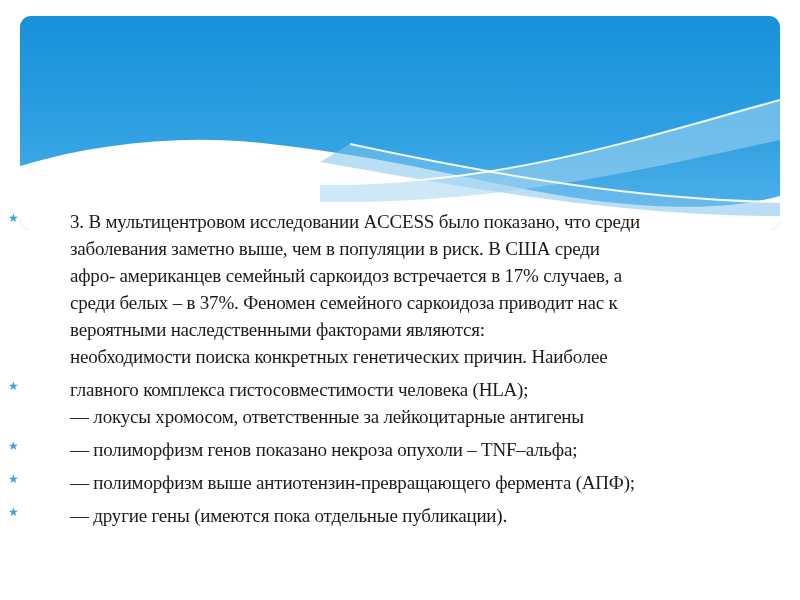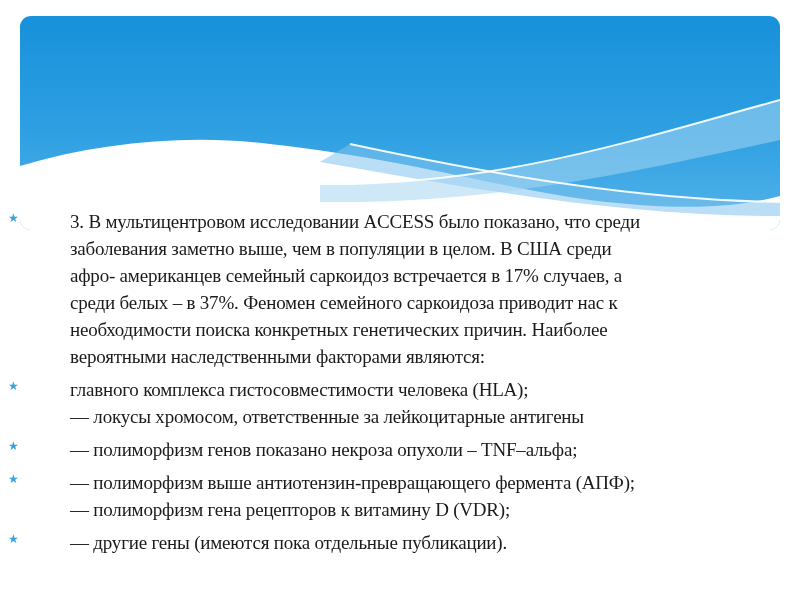--- a/index.html
+++ b/index.html
@@ -85,42 +85,41 @@
       <path fill="none" stroke="#ffffff" stroke-width="2" opacity="0.9" d="M330,128 C480,160 620,184 760,186"></path>
       <path fill="none" stroke="#ffffff" stroke-width="2" opacity="0.9" d="M300,168 C480,170 620,122 760,84"></path>
     </g>
   </svg>
 
   <div class="content">
 
     <div class="bullet">
       <span class="star">★</span>
       <div class="line">3. В мультицентровом исследовании ACCESS было показано, что среди</div>
-      <div class="line">заболевания заметно выше, чем в популяции в целом. В США среди</div>
+      <div class="line">заболевания заметно выше, чем в популяции в риск. В США среди</div>
       <div class="line">афро- американцев семейный саркоидоз встречается в 17% случаев, а</div>
       <div class="line">среди белых – в 37%. Феномен семейного саркоидоза приводит нас к</div>
+      <div class="line">вероятными наследственными факторами являются:</div>
       <div class="line">необходимости поиска конкретных генетических причин. Наиболее</div>
-      <div class="line">вероятными наследственными факторами являются:</div>
     </div>
 
     <div class="bullet">
       <span class="star">★</span>
       <div class="line">главного комплекса гистосовместимости человека (HLA);</div>
       <div class="line">— локусы хромосом, ответственные за лейкоцитарные антигены</div>
     </div>
 
     <div class="bullet">
       <span class="star">★</span>
       <div class="line">— полиморфизм генов показано некроза опухоли – TNF–альфа;</div>
     </div>
 
     <div class="bullet">
       <span class="star">★</span>
       <div class="line">— полиморфизм выше антиотензин-превращающего фермента (АПФ);</div>
-      <div class="line">— полиморфизм гена рецепторов к витамину D (VDR);</div>
     </div>
 
     <div class="bullet">
       <span class="star">★</span>
       <div class="line">— другие гены (имеются пока отдельные публикации).</div>
     </div>
 
   </div>
 </div>
 

